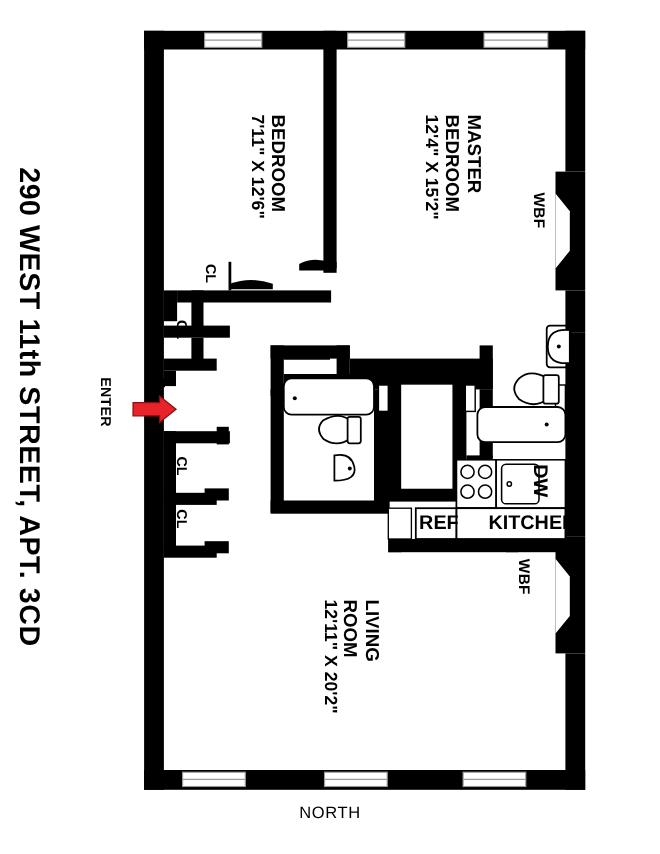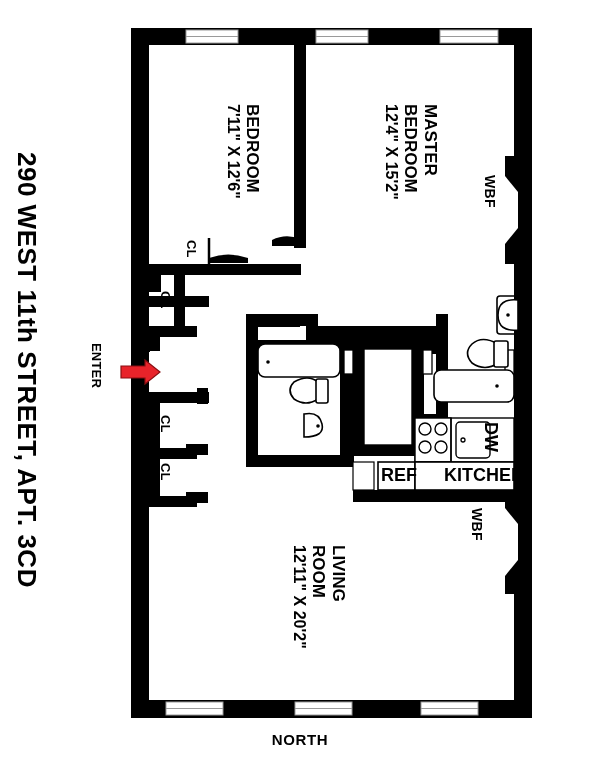--- a/index.html
+++ b/index.html
@@ -58,21 +58,21 @@
     transform: rotate(90deg);
     transform-origin: 0 0;
     white-space: nowrap;
   }
   #north-label {
     position: absolute;
     left: 300px;
     top: 731px;
     transform: translateX(-50%);
     font-size: 15px;
-    font-weight: 700;
+    font-weight: 400;
     letter-spacing: 0.6px;
   }
   .room-name {
     font-size: 17px;
     font-weight: 700;
   }
   .room-dim {
     font-size: 16px;
     font-weight: 700;
   }

